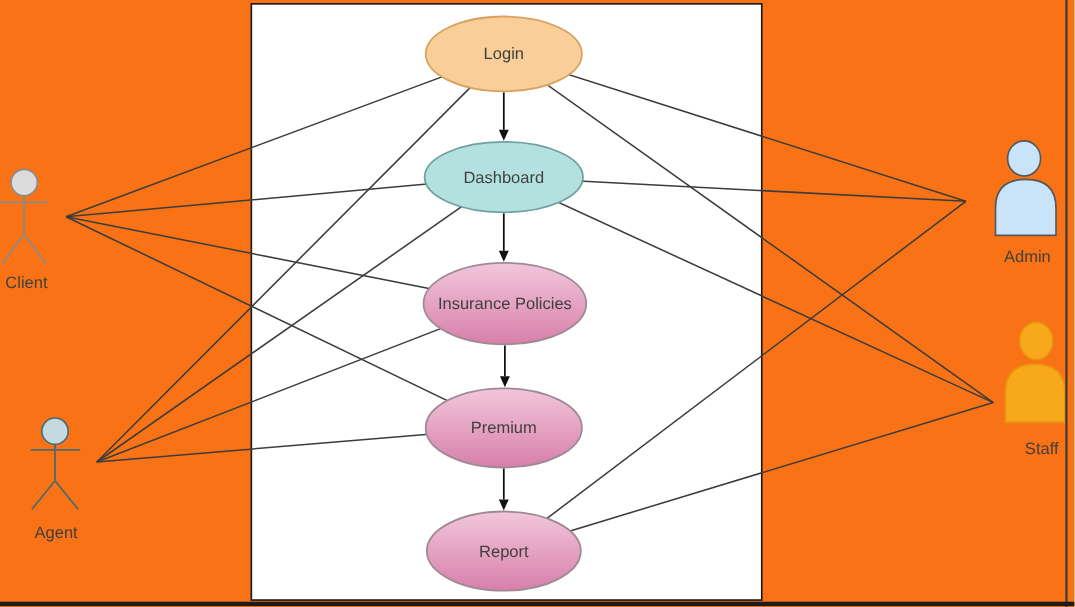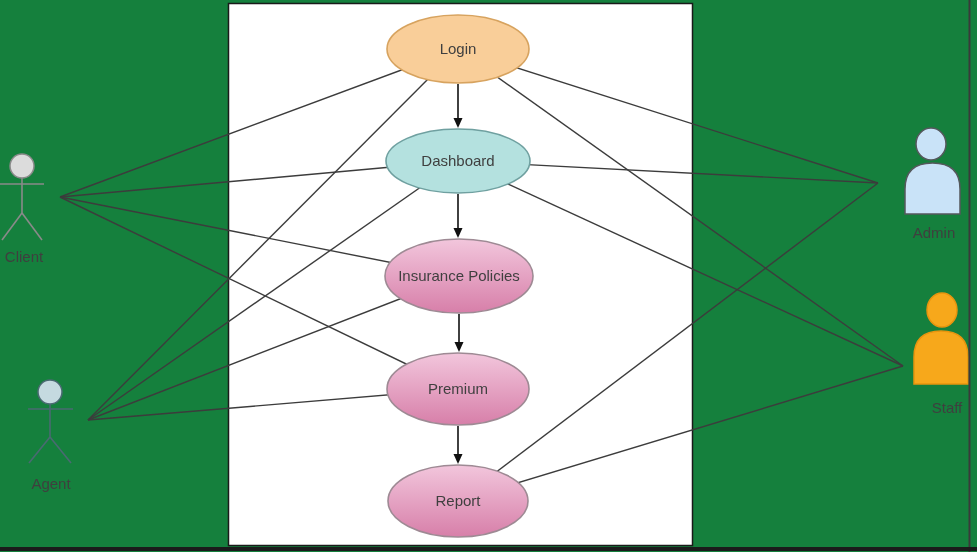--- a/index.html
+++ b/index.html
@@ -1,16 +1,16 @@
 <!DOCTYPE html>
 <html><head>
 <meta charset="utf-8">
 <style>
   html,body{margin:0;padding:0;background:#ffffff;}
-  .canvas{position:relative;width:977px;height:552px;background:#15803d;overflow:hidden;
+  .canvas{position:relative;width:977px;height:552px;background:#f97316;overflow:hidden;
           font-family:"Liberation Sans",sans-serif;}
   svg text{font-family:"Liberation Sans",sans-serif;}
 </style>
 </head>
 <body>
 
 <div class="canvas">
   <svg id="diagram-svg" width="977" height="552" viewBox="0 0 977 552">
       <defs>
         <linearGradient id="pinkGradient" x1="0" y1="0" x2="0" y2="1">

